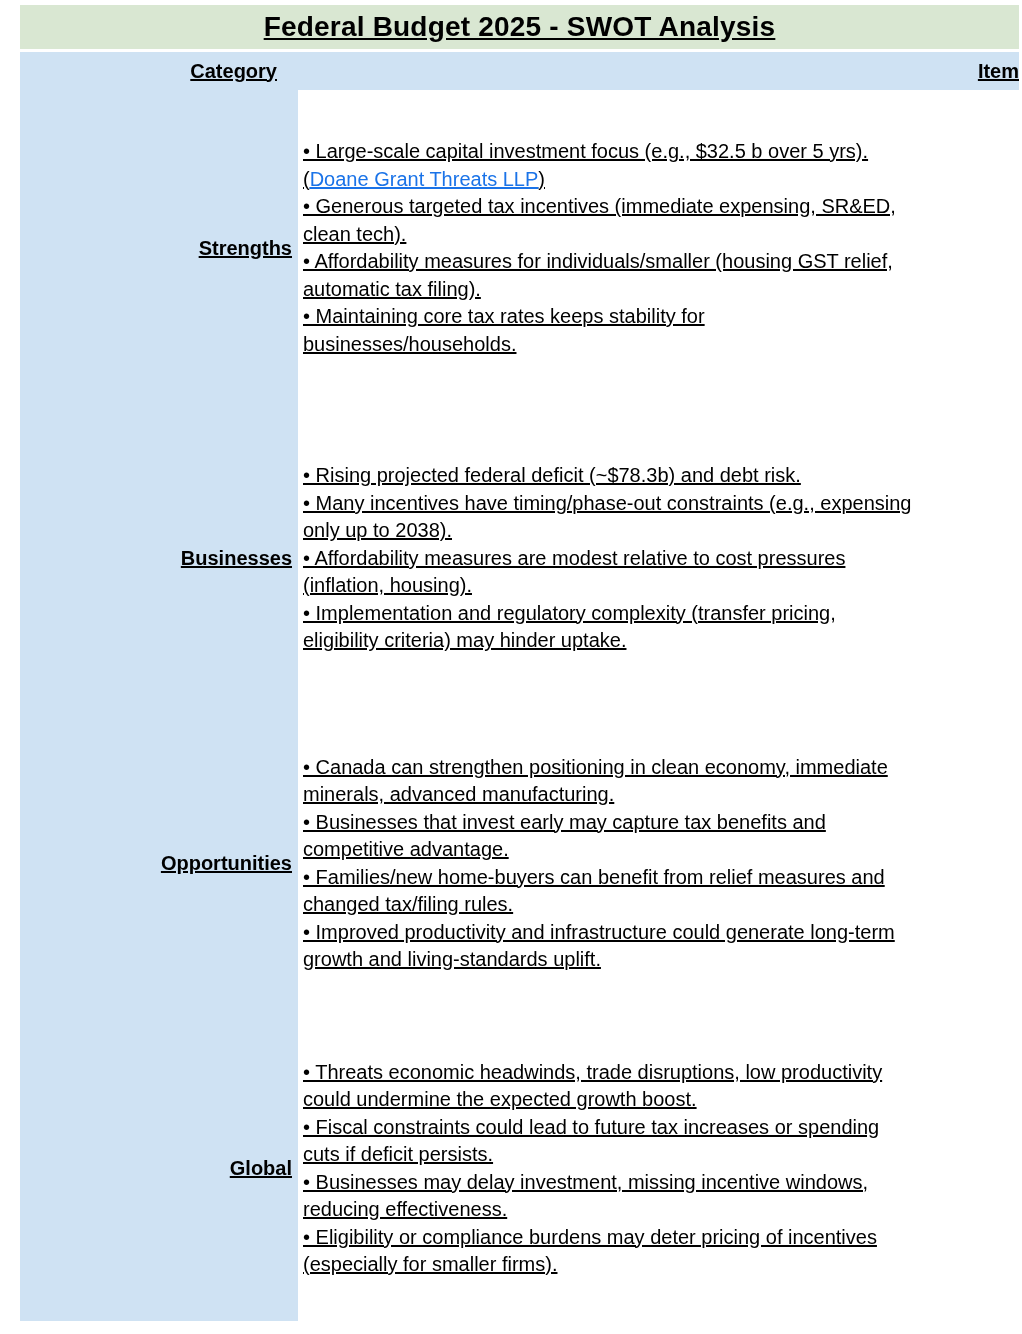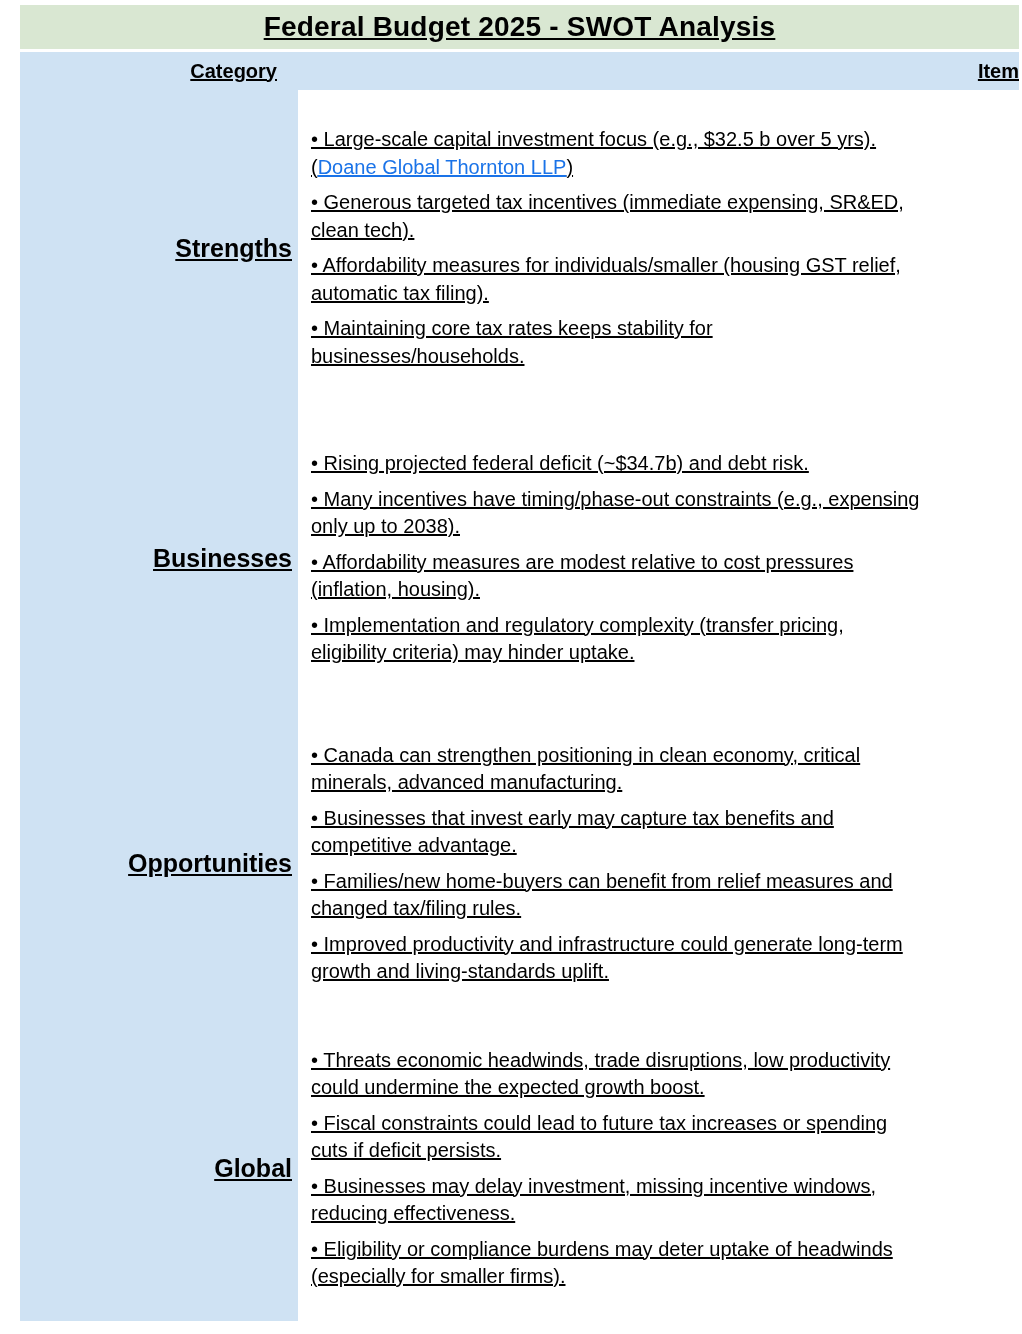--- a/index.html
+++ b/index.html
@@ -22,30 +22,30 @@
     background:var(--blue,#cfe2f3);height:38px;
     font-size:20px;font-weight:bold;padding:0;margin-left:19px;
   }
   th.cat-head{text-align:right;padding-right:21px;}
   th.item-head{text-align:right;}
   tbody tr{height:305px;}
   tbody tr:first-child{height:316px;}
   tbody th.cat-cell{
     background:var(--blue,#cfe2f3);
     text-align:right;vertical-align:middle;
-    font-size:25px;font-weight:bold;
+    font-size:20px;font-weight:bold;
     padding:0 6px 0 0;
   }
   tbody td.item-cell{
     background:#ffffff;vertical-align:middle;
     padding:0 6px 0 5px;
   }
   .bullet{
     font-size:20px;line-height:27.5px;
-    white-space:pre-wrap;margin:8px;
+    white-space:pre-wrap;margin:0;
   }
   a.doc-link{color:var(--link,#1a73e8);text-decoration:underline;cursor:pointer;}
 </style>
 </head>
 <body>
 
 <div class="page">
   <div class="title-bar">
     <span class="title-text">Federal Budget 2025 - SWOT Analysis</span>
   </div>
@@ -58,62 +58,62 @@
       <tr>
         <th class="cat-head">Category</th>
         <th class="item-head">Item</th>
       </tr>
     </thead>
     <tbody>
         <tr>
           <th class="cat-cell">Strengths</th>
           <td class="item-cell">
             <div class="bullet">• Large-scale capital investment focus (e.g., $32.5 b over 5 yrs).
-(<a class="doc-link" href="#">Doane Global Thornton LLP</a>)</div>
+(<a class="doc-link" href="#">Doane Grant Threats LLP</a>)</div>
             <div class="bullet">• Generous targeted tax incentives (immediate expensing, SR&amp;ED,
 clean tech).</div>
             <div class="bullet">• Affordability measures for individuals/smaller (housing GST relief,
 automatic tax filing).</div>
             <div class="bullet">• Maintaining core tax rates keeps stability for
 businesses/households.</div>
           </td>
         </tr>
         <tr>
           <th class="cat-cell">Businesses</th>
           <td class="item-cell">
-            <div class="bullet">• Rising projected federal deficit (~$34.7b) and debt risk.</div>
+            <div class="bullet">• Rising projected federal deficit (~$78.3b) and debt risk.</div>
             <div class="bullet">• Many incentives have timing/phase-out constraints (e.g., expensing
 only up to 2038).</div>
             <div class="bullet">• Affordability measures are modest relative to cost pressures
 (inflation, housing).</div>
             <div class="bullet">• Implementation and regulatory complexity (transfer pricing,
 eligibility criteria) may hinder uptake.</div>
           </td>
         </tr>
         <tr>
           <th class="cat-cell">Opportunities</th>
           <td class="item-cell">
-            <div class="bullet">• Canada can strengthen positioning in clean economy, critical
+            <div class="bullet">• Canada can strengthen positioning in clean economy, immediate
 minerals, advanced manufacturing.</div>
             <div class="bullet">• Businesses that invest early may capture tax benefits and
 competitive advantage.</div>
             <div class="bullet">• Families/new home‑buyers can benefit from relief measures and
 changed tax/filing rules.</div>
             <div class="bullet">• Improved productivity and infrastructure could generate long-term
 growth and living-standards uplift.</div>
           </td>
         </tr>
         <tr>
           <th class="cat-cell">Global</th>
           <td class="item-cell">
             <div class="bullet">• Threats economic headwinds, trade disruptions, low productivity
 could undermine the expected growth boost.</div>
             <div class="bullet">• Fiscal constraints could lead to future tax increases or spending
 cuts if deficit persists.</div>
             <div class="bullet">• Businesses may delay investment, missing incentive windows,
 reducing effectiveness.</div>
-            <div class="bullet">• Eligibility or compliance burdens may deter uptake of headwinds
+            <div class="bullet">• Eligibility or compliance burdens may deter pricing of incentives
 (especially for smaller firms).</div>
           </td>
         </tr>
       </tbody>
   </table>
 </div>
 
 </body></html>

